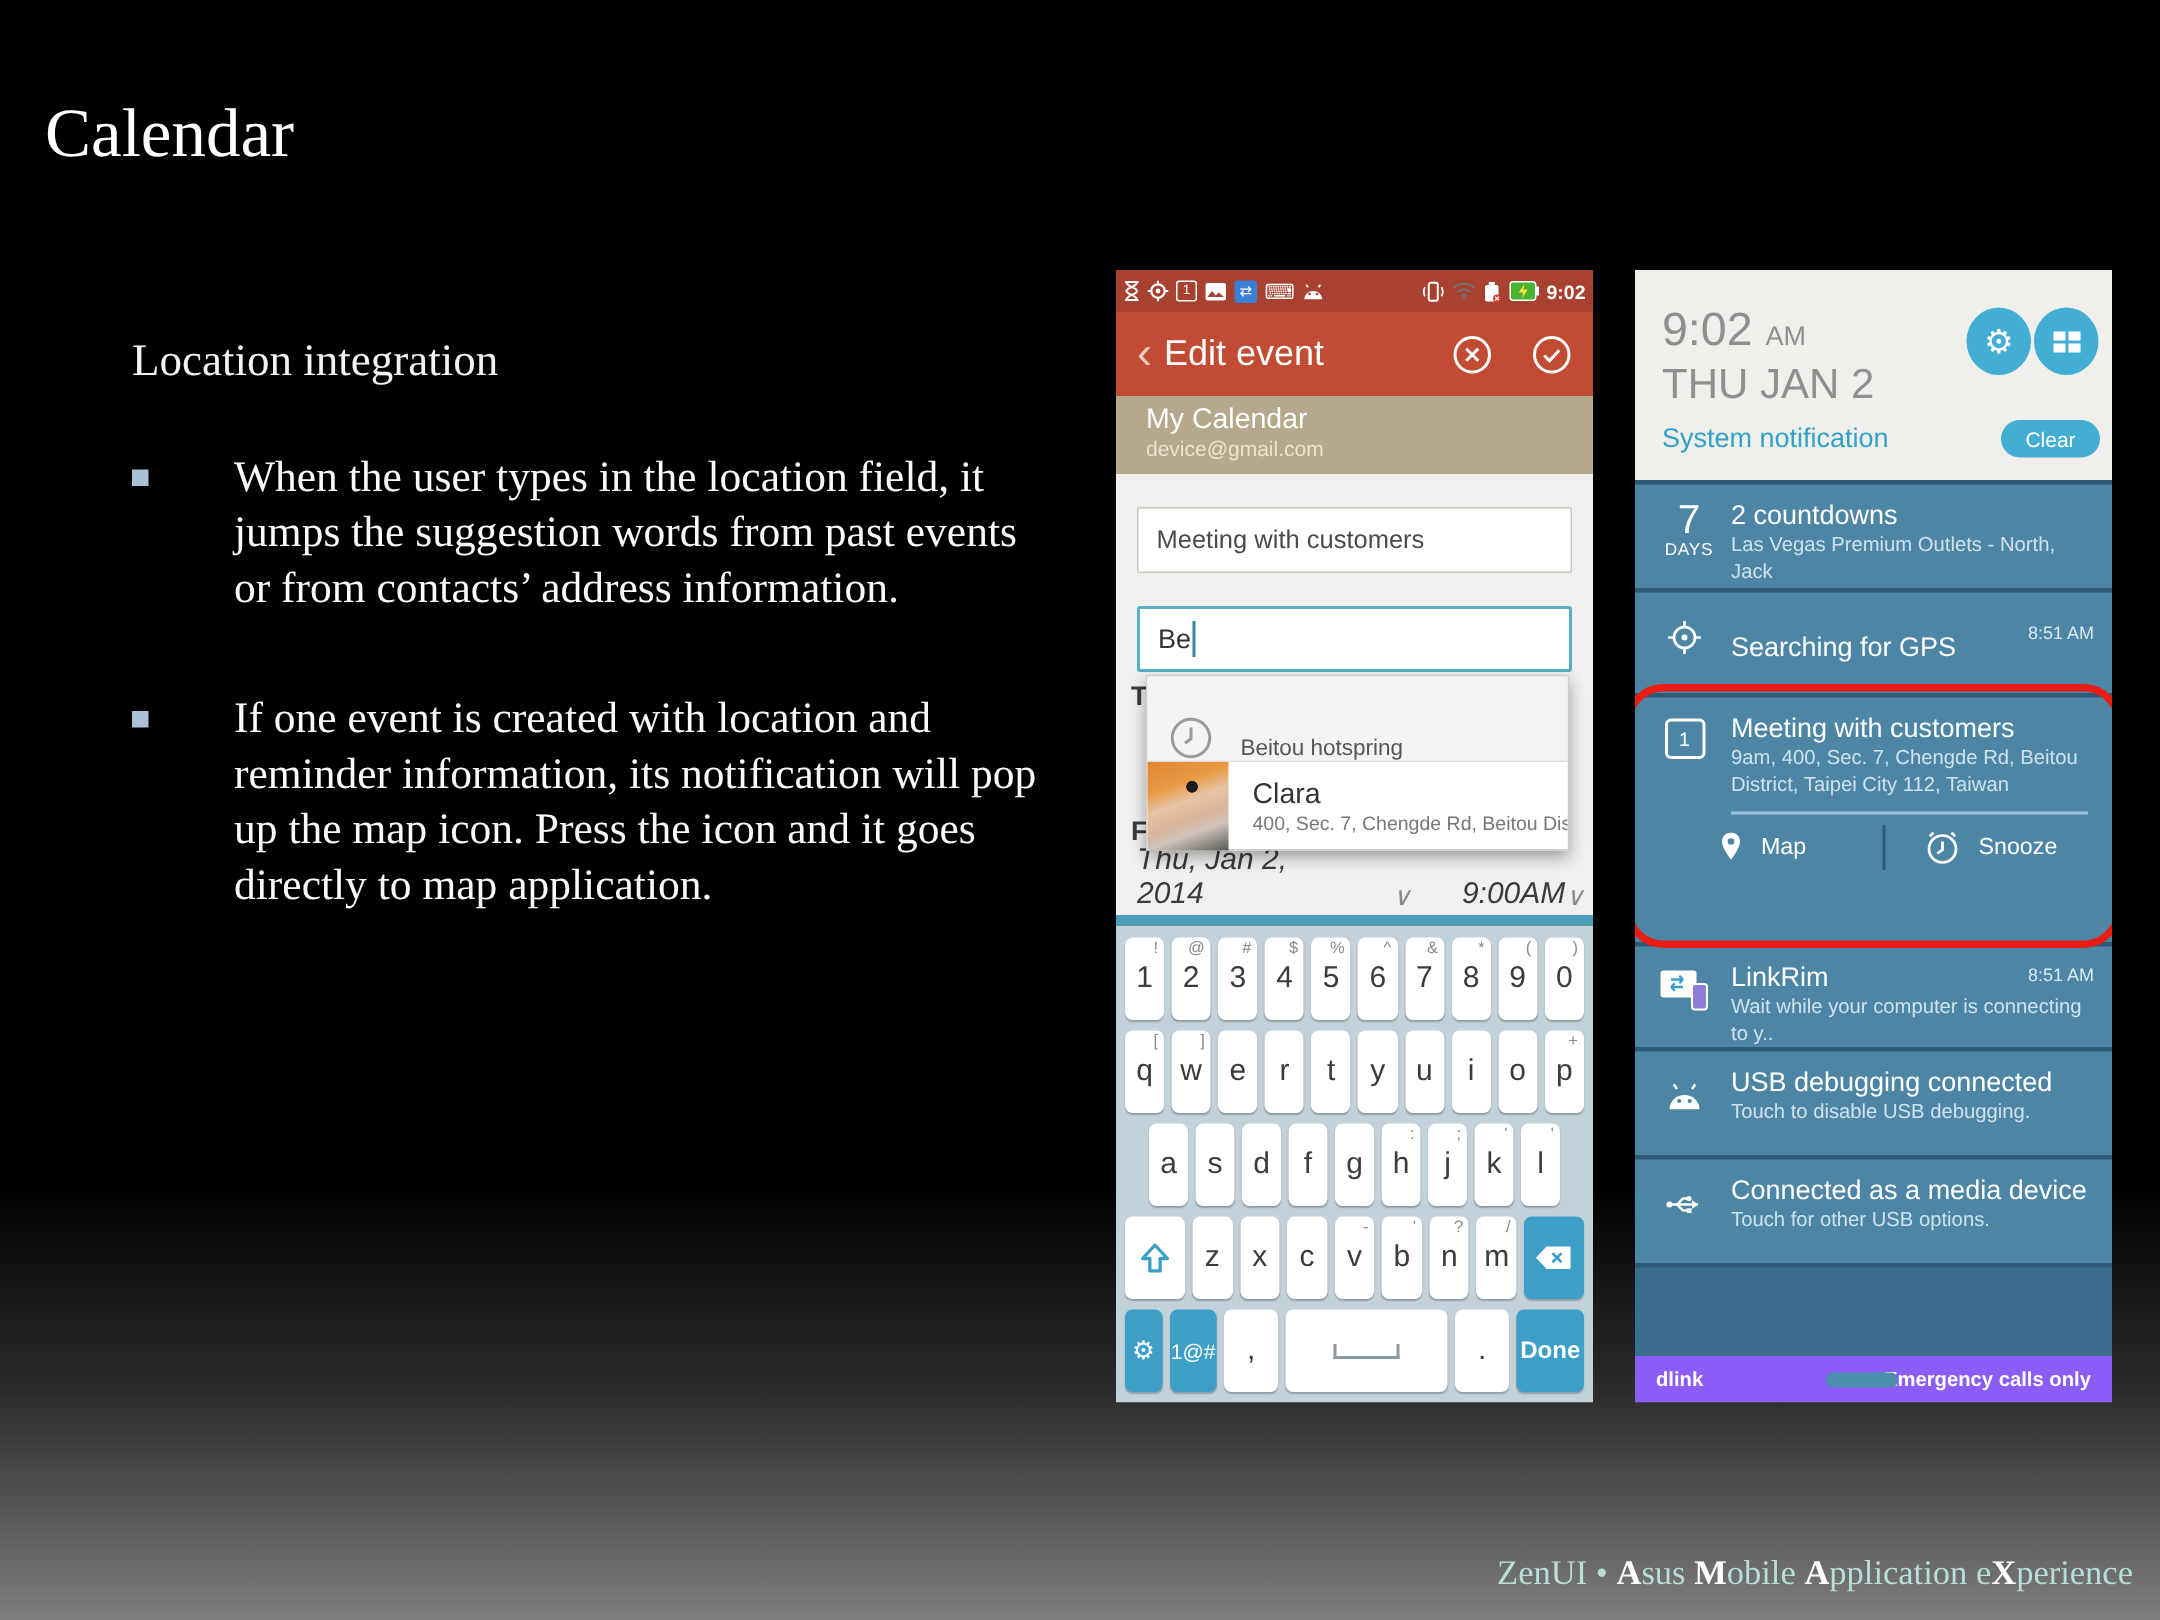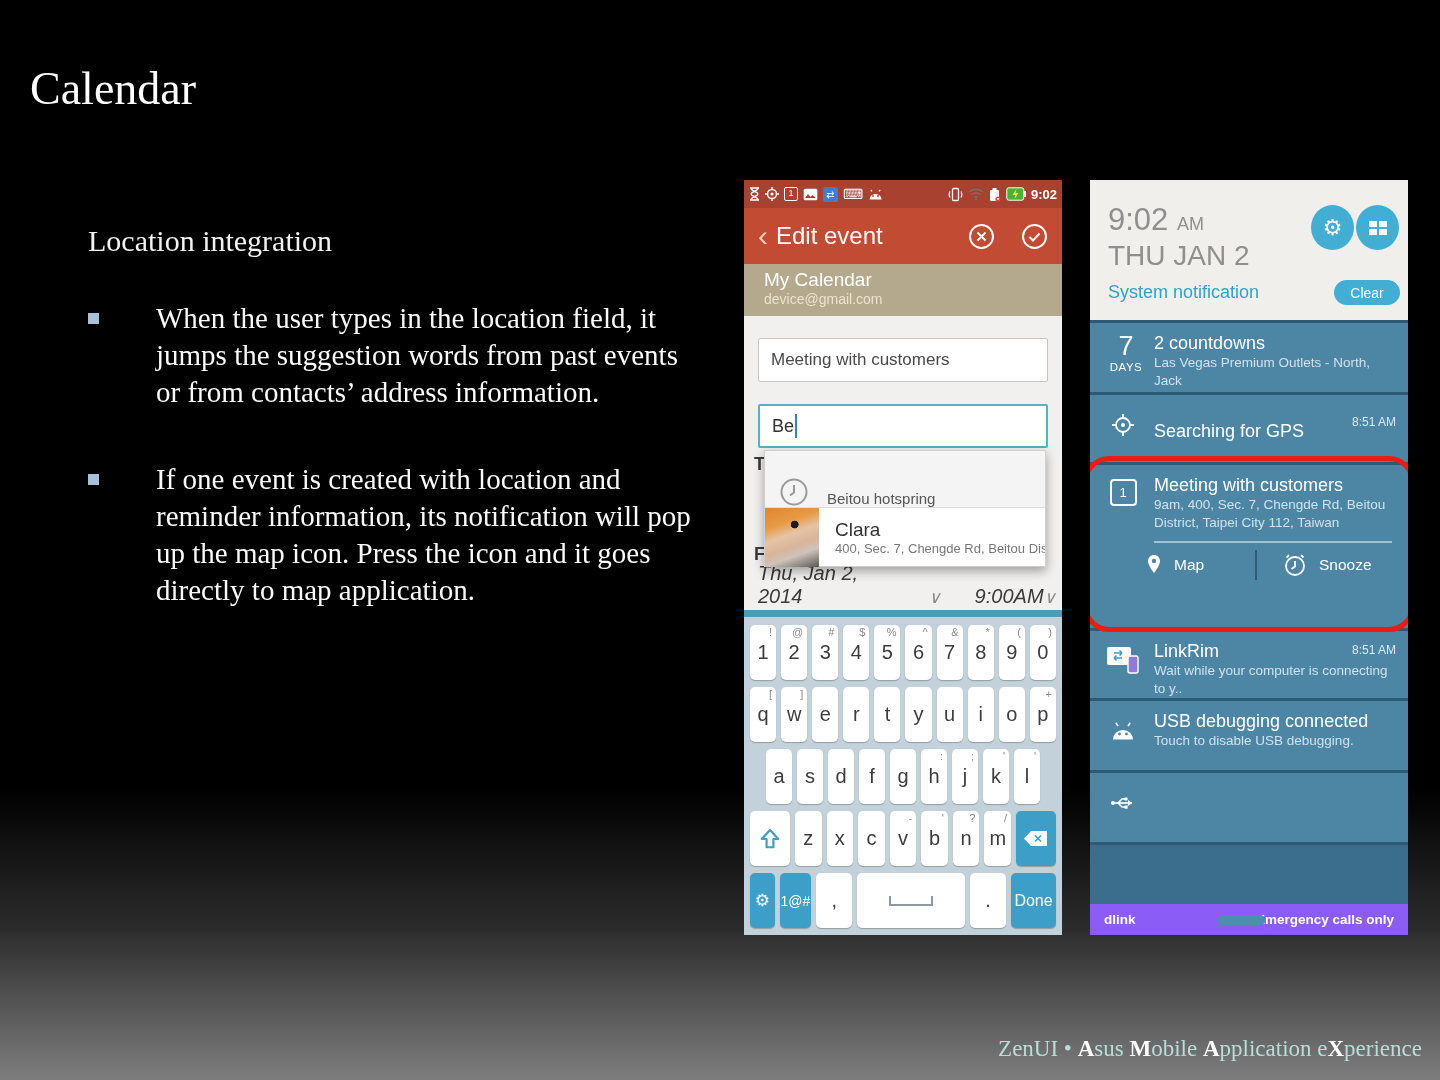--- a/index.html
+++ b/index.html
@@ -103,21 +103,21 @@
   .keyboard { height:318px; background:#c3d1da; padding:8px 6px 0 6px; }
   .kb-row { display:flex; gap:5px; height:55px; margin-bottom:7px; }
   .kb-row.inset { padding:0 16px; }
   .key {
     position:relative; flex:1; background:#fff; border-radius:5px;
     display:flex; align-items:center; justify-content:center;
     font-size:20px; color:#3c3c3c; box-shadow:0 1px 1px rgba(0,0,0,.25);
   }
   .key .sup { position:absolute; top:1px; right:4px; font-size:11px; color:#8a8a8a; }
   .key.b { background:#3d9fc8; color:#fff; font-size:14px; }
-  .key.done { font-weight:normal; font-size:16px; }
+  .key.done { font-weight:bold; font-size:16px; }
   .key.gear { background:#3d9fc8; color:#fff; font-size:17px; }
   .space-glyph { width:44px; height:10px; border:2px solid #8a9aa4; border-top:none; }
   
   .n-header { position:relative; height:140px; background:#f0efec; }
   .n-time { position:absolute; left:18px; top:22px; font-size:31px; color:#8f8f8f; }
   .n-time .ampm { font-size:18px; }
   .n-date { position:absolute; left:18px; top:60px; font-size:28px; color:#8f8f8f; }
   .n-sys { position:absolute; left:18px; top:102px; font-size:18px; color:#2fa3c7; }
   .rnd-btn {
     position:absolute; width:43px; height:45px; border-radius:50%;
@@ -462,20 +462,24 @@
     <div class="n-icon" style="top:22px">
       <svg width="26" height="16" viewBox="0 0 26 16">
           <path d="M2 8h20" stroke="#fff" stroke-width="1.7"></path>
           <path d="M22 8l-4-3v6z" fill="#fff"></path>
           <path d="M8 8 12 4h3M8 8l4 4h3" stroke="#fff" stroke-width="1.6" fill="none"></path>
           <circle cx="16" cy="4" r="1.7" fill="#fff"></circle>
           <rect x="14.5" y="10.5" width="3.2" height="3.2" fill="#fff"></rect>
           <circle cx="3" cy="8" r="2" fill="#fff"></circle>
         </svg>
     </div>
+    <div class="n-body">
+      <div class="n-title">Connected as a media device</div>
+      <div class="n-sub">Touch for other USB options.</div>
+    </div>
   </div>
 
   <div class="darkstrip"></div>
 
   <div class="bottombar">
     <span>dlink</span>
     <span class="handle"></span>
     <span class="right">Emergency calls only</span>
   </div>
 

